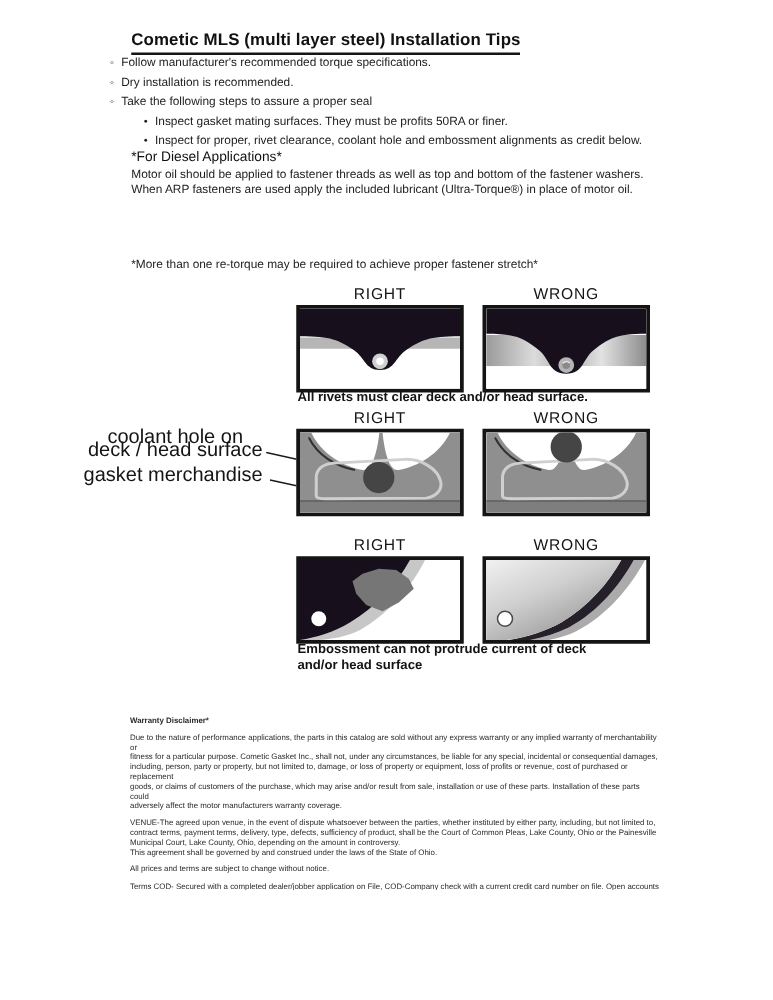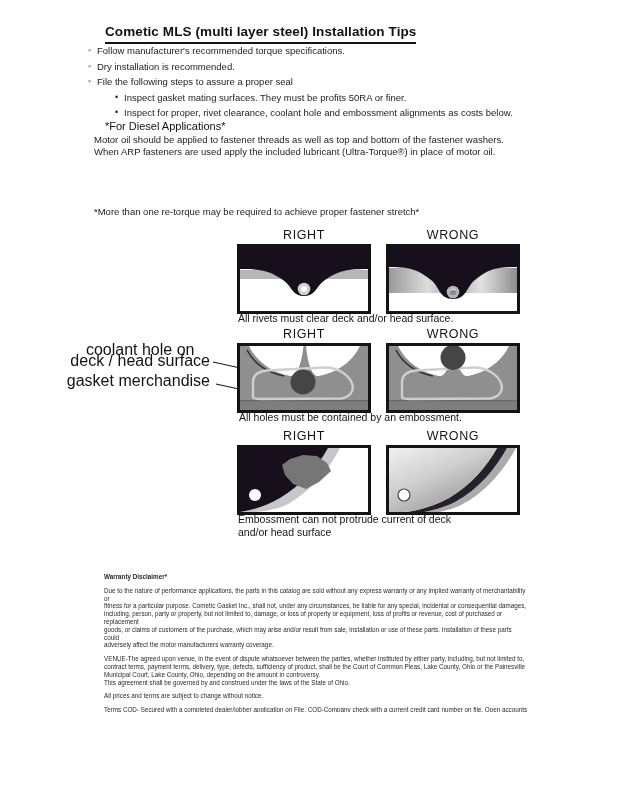--- a/index.html
+++ b/index.html
@@ -13,29 +13,29 @@
     left:105px; top:24px; font-size:13.5px; font-weight:bold; color:#111;
     border-bottom:2px solid #151515; padding-bottom:2.5px; display:inline-block;
     letter-spacing:0.1px;
   }
   .tips { left:88px; top:45px; font-size:9.5px; }
   .tip { display:flex; margin-bottom:4px; line-height:11.5px; }
   .tip .marker { width:9px; flex:0 0 9px; font-size:9px; }
   .subtip { margin-left:27px; }
   .h2 { left:105px; top:120px; font-size:11px; font-weight:normal; color:#111; }
   .body-text {
-    left:94px; width:460px; font-size:9.5px; line-height:11.8px;
+    left:105px; width:460px; font-size:9.5px; line-height:11.8px;
     white-space:pre-line;
   }
   .fig-label {
     width:134px; text-align:center; font-size:12.5px; font-weight:400;
     letter-spacing:0.6px; color:#141414;
   }
   .panel { position:absolute; border:3px solid #141414; display:block; background:#fff; }
-  .fig-caption { font-size:10.5px; font-weight:400; white-space:pre-line; line-height:12.5px; color:#141414; }
+  .fig-caption { font-size:10.5px; font-weight:700; white-space:pre-line; line-height:12.5px; color:#141414; }
   .annot {
     right:408px; text-align:center; font-size:16px; line-height:11px;
     white-space:pre-line; color:#141414;
   }
   .leader { position:absolute; left:105px; top:340px; }
   .legal { left:104px; top:573px; width:424px; font-size:6.3px; line-height:7.8px; color:#2a2a2a; }
   .legal .lg-h { font-weight:bold; margin:0 0 6px 0; }
   .legal p { margin:0 0 6px 0; white-space:pre-line; }
   .footer { left:383px; top:781px; font-size:12.5px; color:#2b2b2b; letter-spacing:0.3px; }
 </style>
@@ -50,29 +50,29 @@
     <div class="tip">
       <span class="marker">◦</span>
       <span>Follow manufacturer's recommended torque specifications.</span>
     </div>
     <div class="tip">
       <span class="marker">◦</span>
       <span>Dry installation is recommended.</span>
     </div>
     <div class="tip">
       <span class="marker">◦</span>
-      <span>File the following steps to assure a proper seal</span>
+      <span>Take the following steps to assure a proper seal</span>
     </div>
     <div class="tip subtip">
       <span class="marker">•</span>
       <span>Inspect gasket mating surfaces.  They must be profits 50RA or finer.</span>
     </div>
     <div class="tip subtip">
       <span class="marker">•</span>
-      <span>Inspect for proper, rivet clearance, coolant hole and embossment alignments as costs below.</span>
+      <span>Inspect for proper, rivet clearance, coolant hole and embossment alignments as credit below.</span>
     </div>
   </div>
 
   <div class="abs h2">*For Diesel Applications*</div>
   <div class="abs body-text" style="top:134px">Motor oil should be applied to fastener threads as well as top and bottom of the fastener washers.
 When ARP fasteners are used apply the included lubricant (Ultra-Torque®) in place of motor oil.</div>
   <div class="abs body-text" style="top:206px">*More than one re-torque may be required to achieve proper fastener stretch*</div>
 
   <div class="abs fig-label" style="left:237px;top:228px">RIGHT</div>
   <div class="abs fig-label" style="left:386px;top:228px">WRONG</div>
@@ -131,21 +131,20 @@
   <svg class="panel" style="left:386px;top:343px" width="128" height="64" viewBox="0 0 128 64">
     <rect width="128" height="64" fill="#ffffff"></rect>
     <path d="M0,0 H9 C17,17 34,27 50,30 C58,31.5 62,14 63.5,0 H66 C67.5,14 71,31.5 79,30 C95,27 112,17 120,0 H128 V64 H0 Z" fill="#8f8f8f"></path>
     <rect y="54" width="128" height="1.6" fill="#686868"></rect>
     <rect y="55.6" width="128" height="8.4" fill="#7e7e7e"></rect>
     <path d="M7,4 C14,18 28,27 44,30" stroke="#303030" stroke-width="1.6" fill="none"></path>
     <path d="M13,51 V36 C13,29 19,25 27,24.5 L84,21.5 C97,21 110,29 112.5,39 C114,45 110,51 101,52.5 L21,53 C16,53 13,52.5 13,51 Z" fill="none" stroke="#cfcfcf" stroke-width="2.4"></path>
     <circle cx="64" cy="11.5" r="12.5" fill="#454545"></circle>
   </svg>
 
-  <div class="abs fig-caption" style="left:239px;top:411px">All holes must be contained by an embossment.</div>
 
   <div class="abs fig-label" style="left:237px;top:429px">RIGHT</div>
   <div class="abs fig-label" style="left:386px;top:429px">WRONG</div>
 
   <svg class="panel" style="left:237px;top:445px" width="128" height="64" viewBox="0 0 128 64">
     <rect width="128" height="64" fill="#ffffff"></rect>
     <path d="M88,0 H100 C89,22 71,43 48,56 C36,62 20,64.5 8,64 H0 C13,62 27,58 40,50 C60,38 77,20 88,0 Z" fill="#c7c7c7"></path>
     <path d="M0,0 H88 C77,20 60,38 40,50 C27,58 13,62 0,64 Z" fill="#17101c"></path>
     <polygon points="50,11 63,7 77,8 87,15 91,23 79,34 66,41 53,36 45,27 42,17" fill="#767676"></polygon>
     <circle cx="15" cy="47" r="6" fill="#ffffff"></circle>

